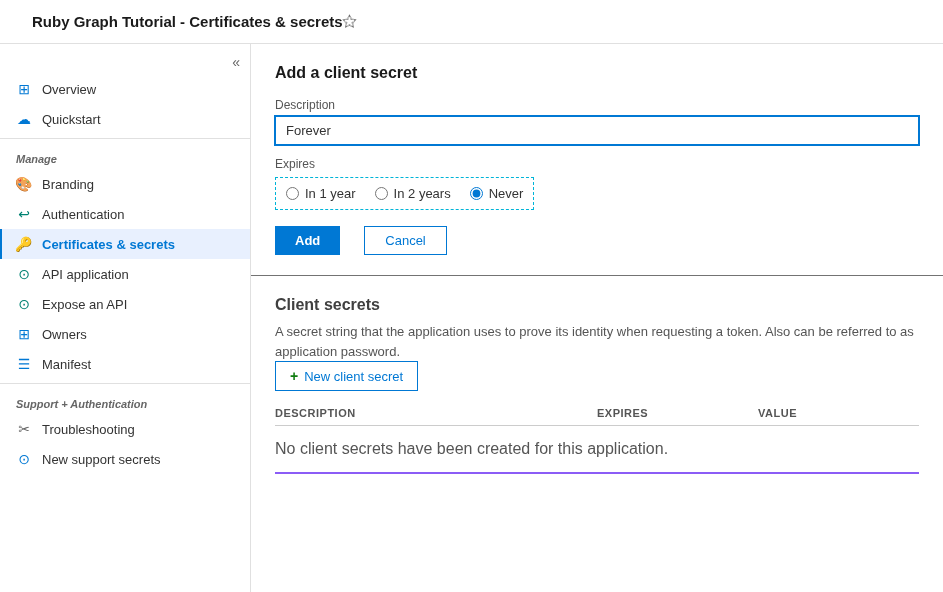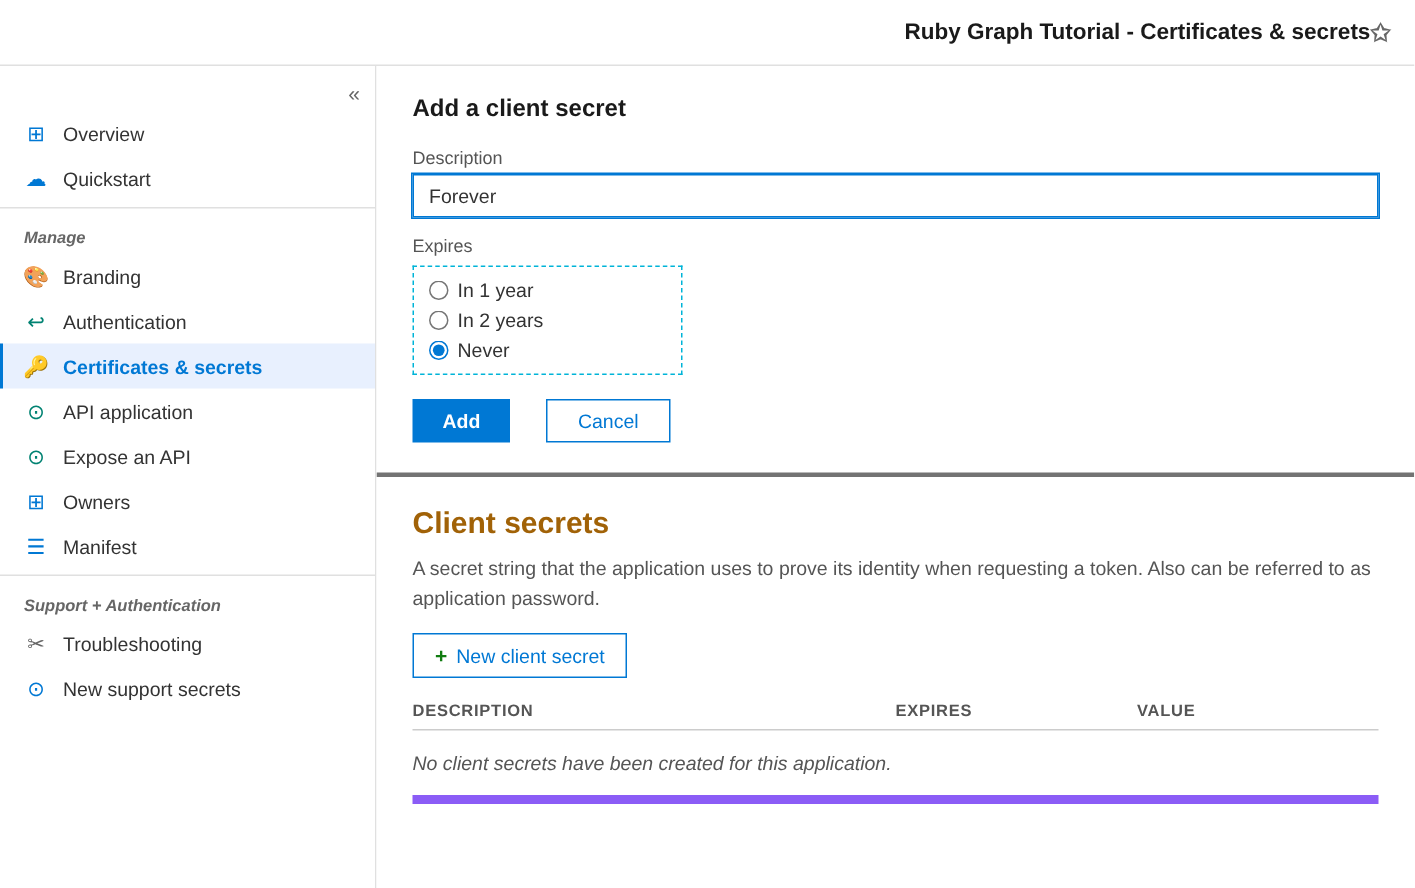--- a/index.html
+++ b/index.html
@@ -10,22 +10,22 @@
       background: #fff;
       width: 943px;
       height: 592px;
       overflow: hidden;
       display: flex;
       flex-direction: column;
     }
     .title-bar {
       display: flex;
       align-items: center;
-      justify-content: flex-end;
-      padding: 10px 16px;
+      justify-content: flex-start;
+      padding: 10px 32px;
       border-bottom: 1px solid #e0e0e0;
       font-size: 15px;
       font-weight: 600;
       color: #1a1a1a;
       background: #fff;
       height: 44px;
     }
     .title-bar .pin-icon {
       color: #666;
       font-size: 16px;
@@ -96,21 +96,21 @@
       margin: 4px 0;
     }
     
     .content {
       flex: 1;
       overflow-y: auto;
       background: #fff;
     }
     .add-secret-section {
       padding: 20px 24px 20px;
-      border-bottom: 3px solid #737373;
+      border-bottom: 1px solid #737373;
     }
     .add-secret-section h2 {
       font-size: 16px;
       font-weight: 600;
       margin-bottom: 16px;
       color: #1a1a1a;
     }
     .form-group {
       margin-bottom: 12px;
     }
@@ -135,22 +135,22 @@
     .expires-label {
       font-size: 12px;
       color: #555;
       margin-bottom: 6px;
       display: block;
     }
     .radio-options {
       border: 1px dashed #00b4d8;
       padding: 8px 10px;
       display: inline-flex;
-      flex-direction: column;
-      gap: 5px;
+      flex-direction: row;
+      gap: 19px;
       min-width: 180px;
     }
     .radio-option {
       display: flex;
       align-items: center;
       gap: 6px;
       font-size: 13px;
       cursor: pointer;
     }
     .radio-option input[type="radio"] {
@@ -177,29 +177,28 @@
       border: 1px solid #0078d4;
       padding: 6px 20px;
       font-size: 13px;
       cursor: pointer;
     }
     
     .client-secrets-section {
       padding: 20px 24px;
     }
     .client-secrets-section h3 {
-      font-size: 20px;
+      font-size: 16px;
       font-weight: 600;
       margin-bottom: 8px;
-      color: #a16207;
+      color: #404040;
     }
     .client-secrets-desc {
       font-size: 13px;
       color: #555;
-      margin-bottom: 14px;
       line-height: 1.5;
     }
     .btn-new-secret {
       border: 1px solid #0078d4;
       color: #0078d4;
       background: #fff;
       padding: 6px 14px;
       font-size: 13px;
       cursor: pointer;
       display: flex;
@@ -221,24 +220,23 @@
     }
     .table-header span {
       font-size: 11px;
       font-weight: 700;
       color: #555;
       text-transform: uppercase;
       letter-spacing: 0.5px;
     }
     .table-empty {
       padding: 14px 0;
-      font-size: 13px;
-      color: #555;
-      border-bottom: 6px solid #8b5cf6;
-      font-style: italic;
+      font-size: 16px;
+      color: #555;
+      border-bottom: 2px solid #8b5cf6;
     }
     
     .icon-blue { color: #0078d4; }
     .icon-orange { color: #d97706; }
     .icon-teal { color: #008272; }
     .icon-gray { color: #666; }
   </style>
 </head>
 <body>
 

